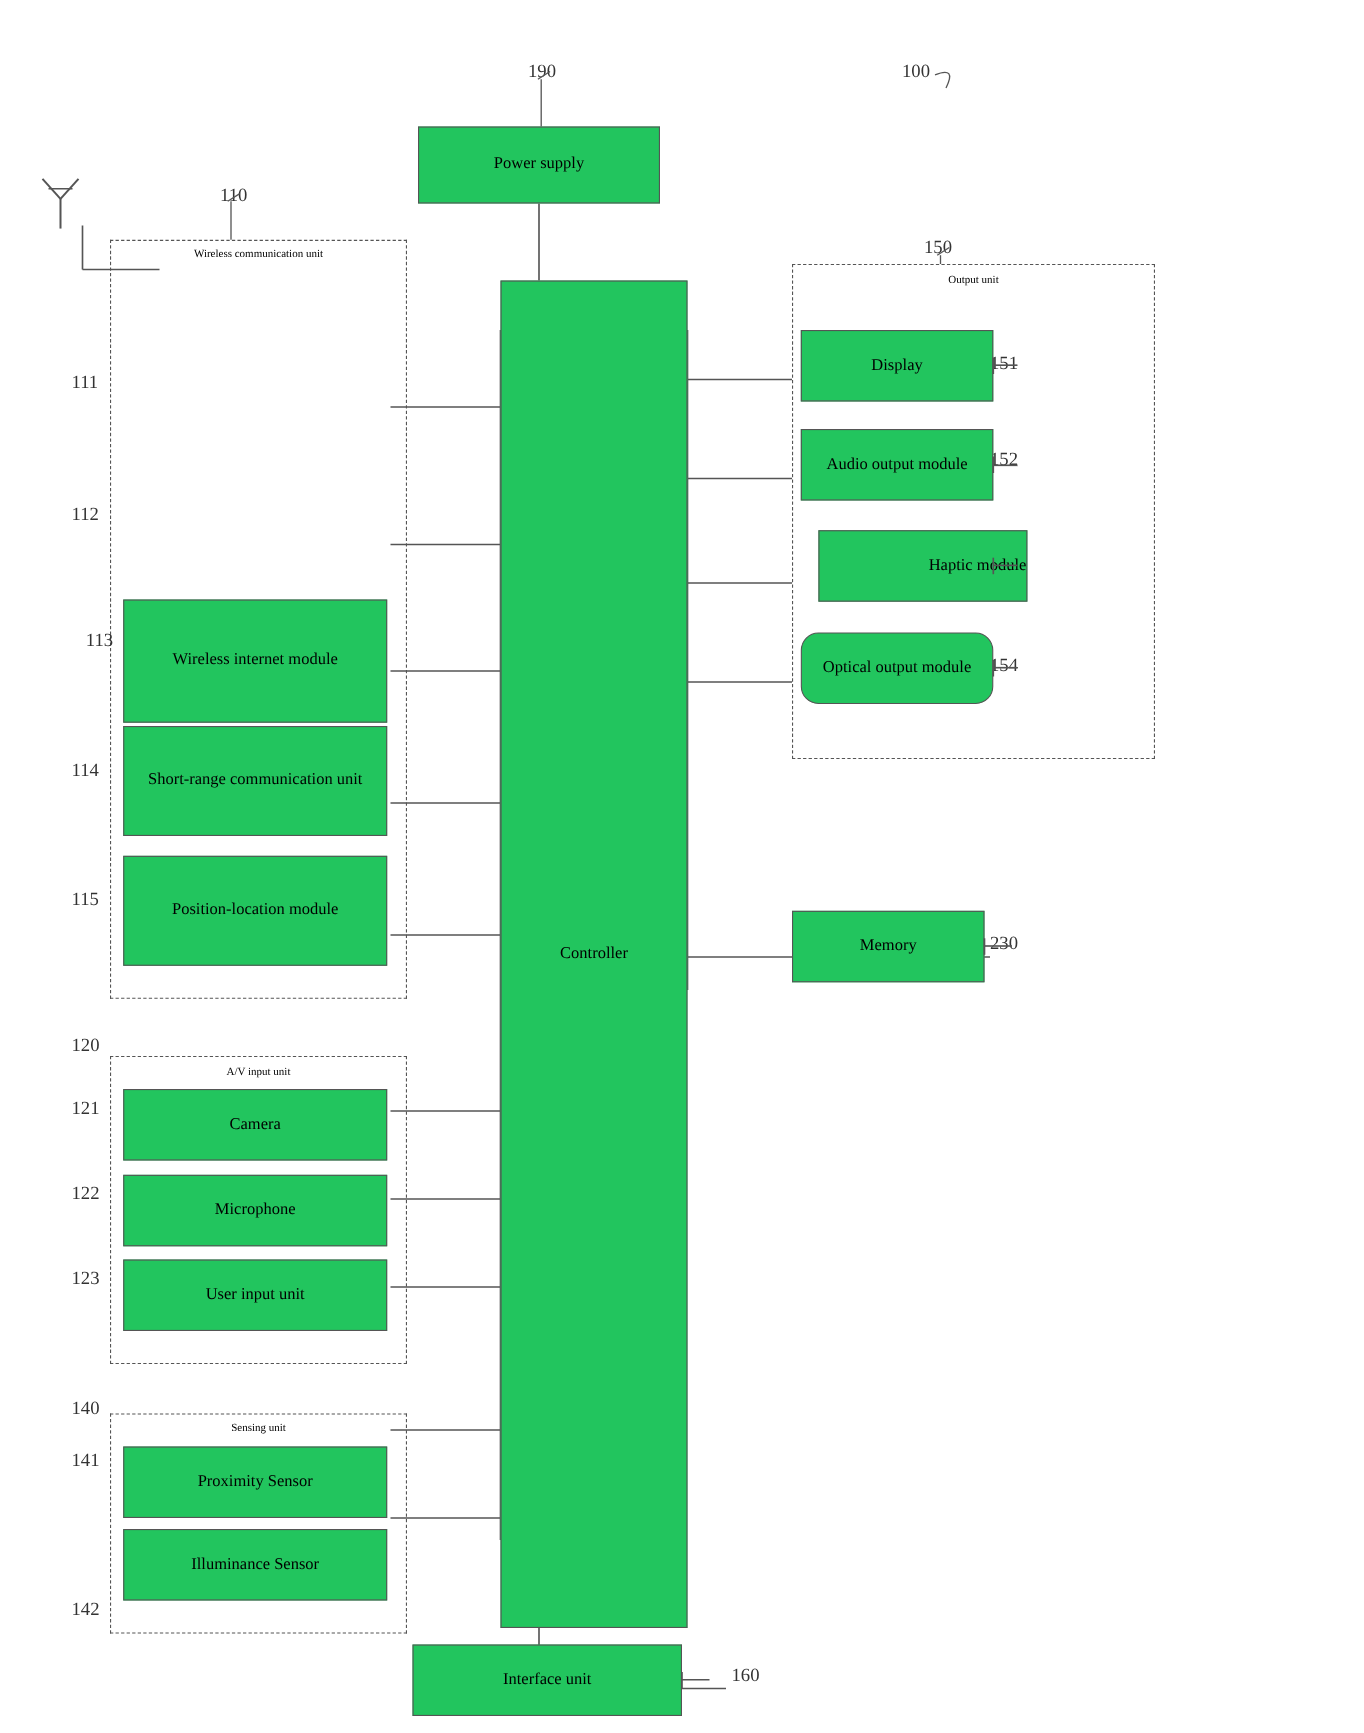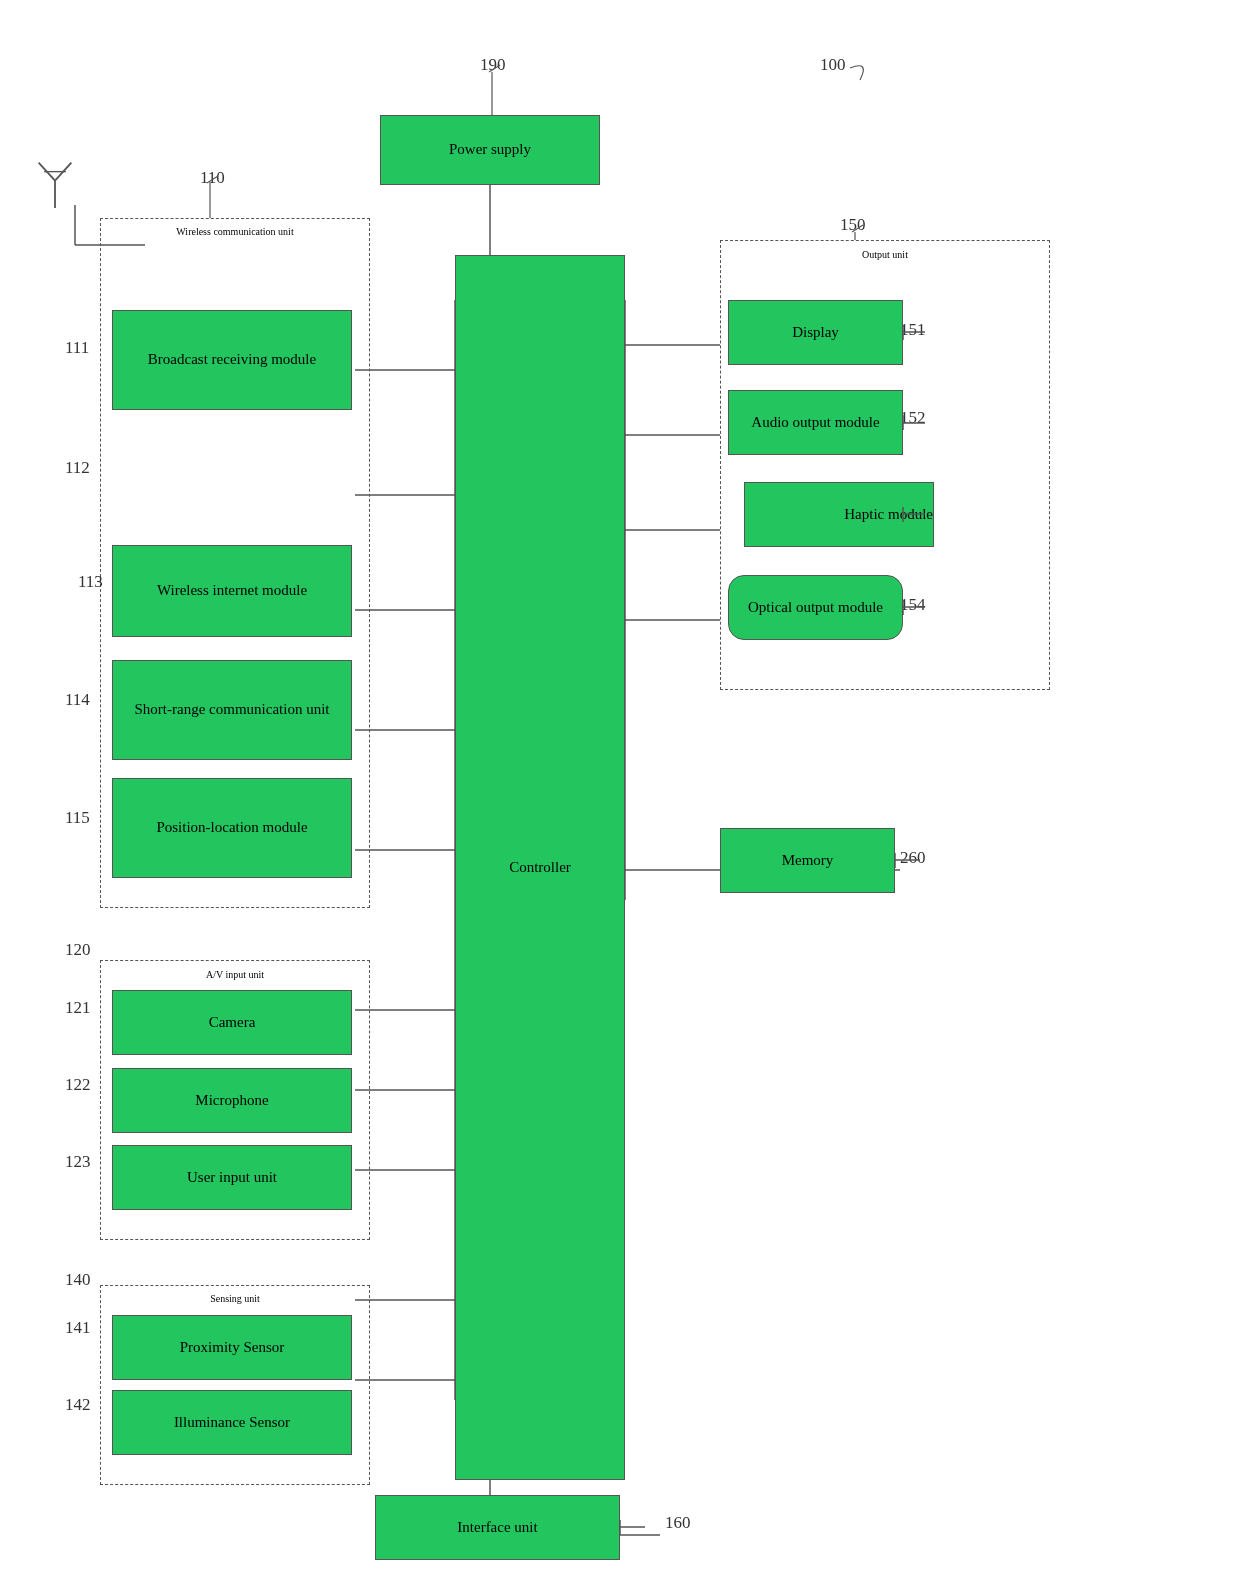--- a/index.html
+++ b/index.html
@@ -145,32 +145,29 @@
   <div class="dashed-box" style="top:218px; left:100px; width:270px; height:690px;">
   </div>
 
   <div class="label-text" style="top:225px; left:108px; width:254px;">
     <span>Wireless communication unit</span>
   </div>
 
   <div class="ref-num" style="top:338px; left:65px;">
     <span>111</span>
   </div>
-  <div class="box" style="top:310px; left:112px; width:240px; height:100px;">
-    <span>Broadcast receiving module</span>
-  </div>
 
   <div class="ref-num" style="top:458px; left:65px;">
     <span>112</span>
   </div>
 
   <div class="ref-num" style="top:572px; left:65px;margin-left:13px;">
     <span>113</span>
   </div>
-  <div class="box" style="top:545px; left:112px; width:240px; height:92px;">
+  <div class="box" style="top:545px; left:112px; width:240px; height:112px;">
     <span>Wireless internet module</span>
   </div>
 
   <div class="ref-num" style="top:690px; left:65px;">
     <span>114</span>
   </div>
   <div class="box" style="top:660px; left:112px; width:240px; height:100px;">
     <span>Short-range communication unit</span>
   </div>
 
@@ -220,21 +217,21 @@
     <span>Sensing unit</span>
   </div>
 
   <div class="ref-num" style="top:1318px; left:65px;">
     <span>141</span>
   </div>
   <div class="box" style="top:1315px; left:112px; width:240px; height:65px;">
     <span>Proximity Sensor</span>
   </div>
 
-  <div class="ref-num" style="top:1395px; left:65px;">
+  <div class="ref-num" style="top:1453px; left:65px;">
     <span>142</span>
   </div>
   <div class="box" style="top:1390px; left:112px; width:240px; height:65px;">
     <span>Illuminance Sensor</span>
   </div>
 
   <div class="box" style="top:255px; left:455px; width:170px; height:1225px; border: 1.5px solid #555;">
     <span style="writing-mode: horizontal-tb;">Controller</span>
   </div>
 
@@ -269,21 +266,21 @@
   </div>
 
   <div class="ref-num" style="top:595px; left:900px;">
     <span>154</span>
   </div>
   <div class="box" style="top:575px; left:728px; width:175px; height:65px;border-radius:16px;">
     <span>Optical output module</span>
   </div>
 
   <div class="ref-num" style="top:848px; left:900px;">
-    <span>260</span>
+    <span>230</span>
   </div>
   <div class="box" style="top:828px; left:720px; width:175px; height:65px;">
     <span>Memory</span>
   </div>
 
   <div class="ref-num" style="top:1513px; left:665px;">
     <span>160</span>
   </div>
   <div class="box" style="top:1495px; left:375px; width:245px; height:65px;">
     <span>Interface unit</span>

